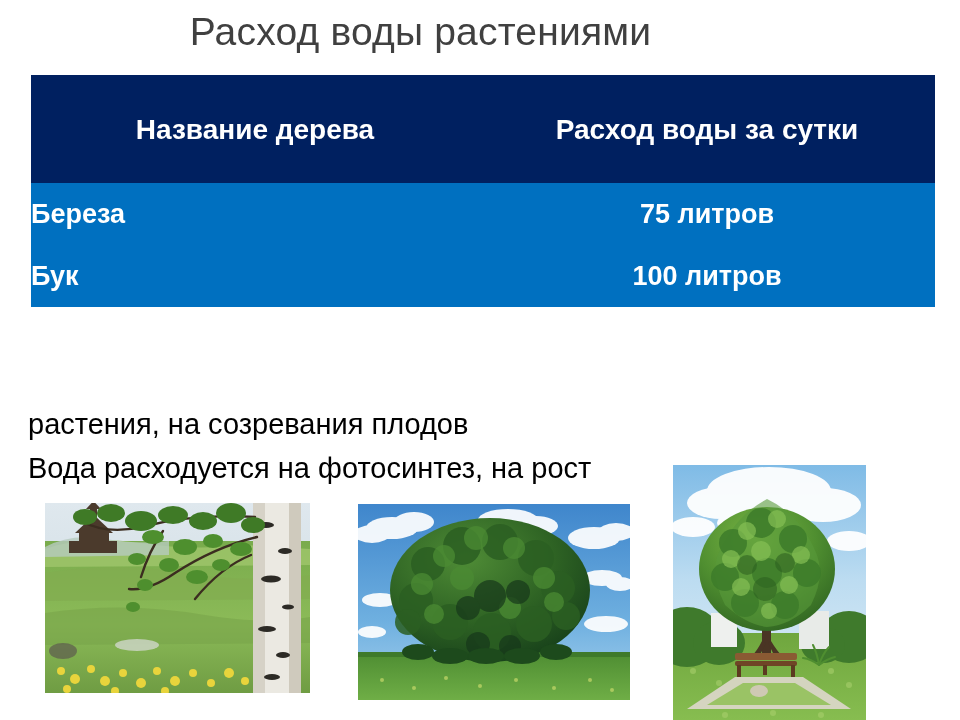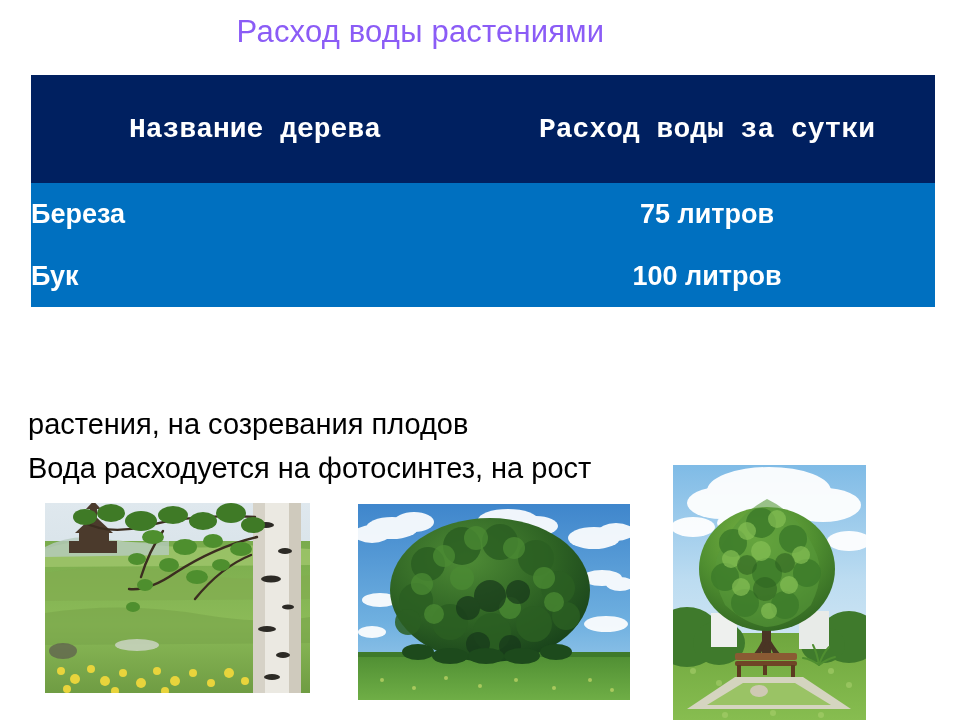--- a/index.html
+++ b/index.html
@@ -21,22 +21,22 @@
     background: #ffffff;
   }
 
   
   .slide-title {
     position: absolute;
     left: 0;
     top: 14px;
     width: 841px;
     text-align: center;
-    color: #8b5cf6;
-    font-size: 31px;
+    color: #404040;
+    font-size: 39px;
     font-weight: 400;
     letter-spacing: 0.2px;
     line-height: 36px;
     white-space: nowrap;
   }
 
   
   .data-table {
     position: absolute;
     left: 31px;
@@ -60,26 +60,24 @@
     vertical-align: middle;
     font-size: 28px;
     font-weight: bold;
     line-height: 33px;
   }
   .th-name {
     width: 448px;
     text-align: center;
     padding-right: 28px;
     box-sizing: border-box;
-    font-family: Liberation Mono, monospace;
   }
   .th-value {
     width: 456px;
     box-sizing: border-box;
-    font-family: Liberation Mono, monospace;
   }
   .tbody-row {
     background: #0070C0;
   }
   .td-cell {
     height: 61px;
     vertical-align: middle;
     font-size: 27px;
     font-weight: bold;
     line-height: 31px;

